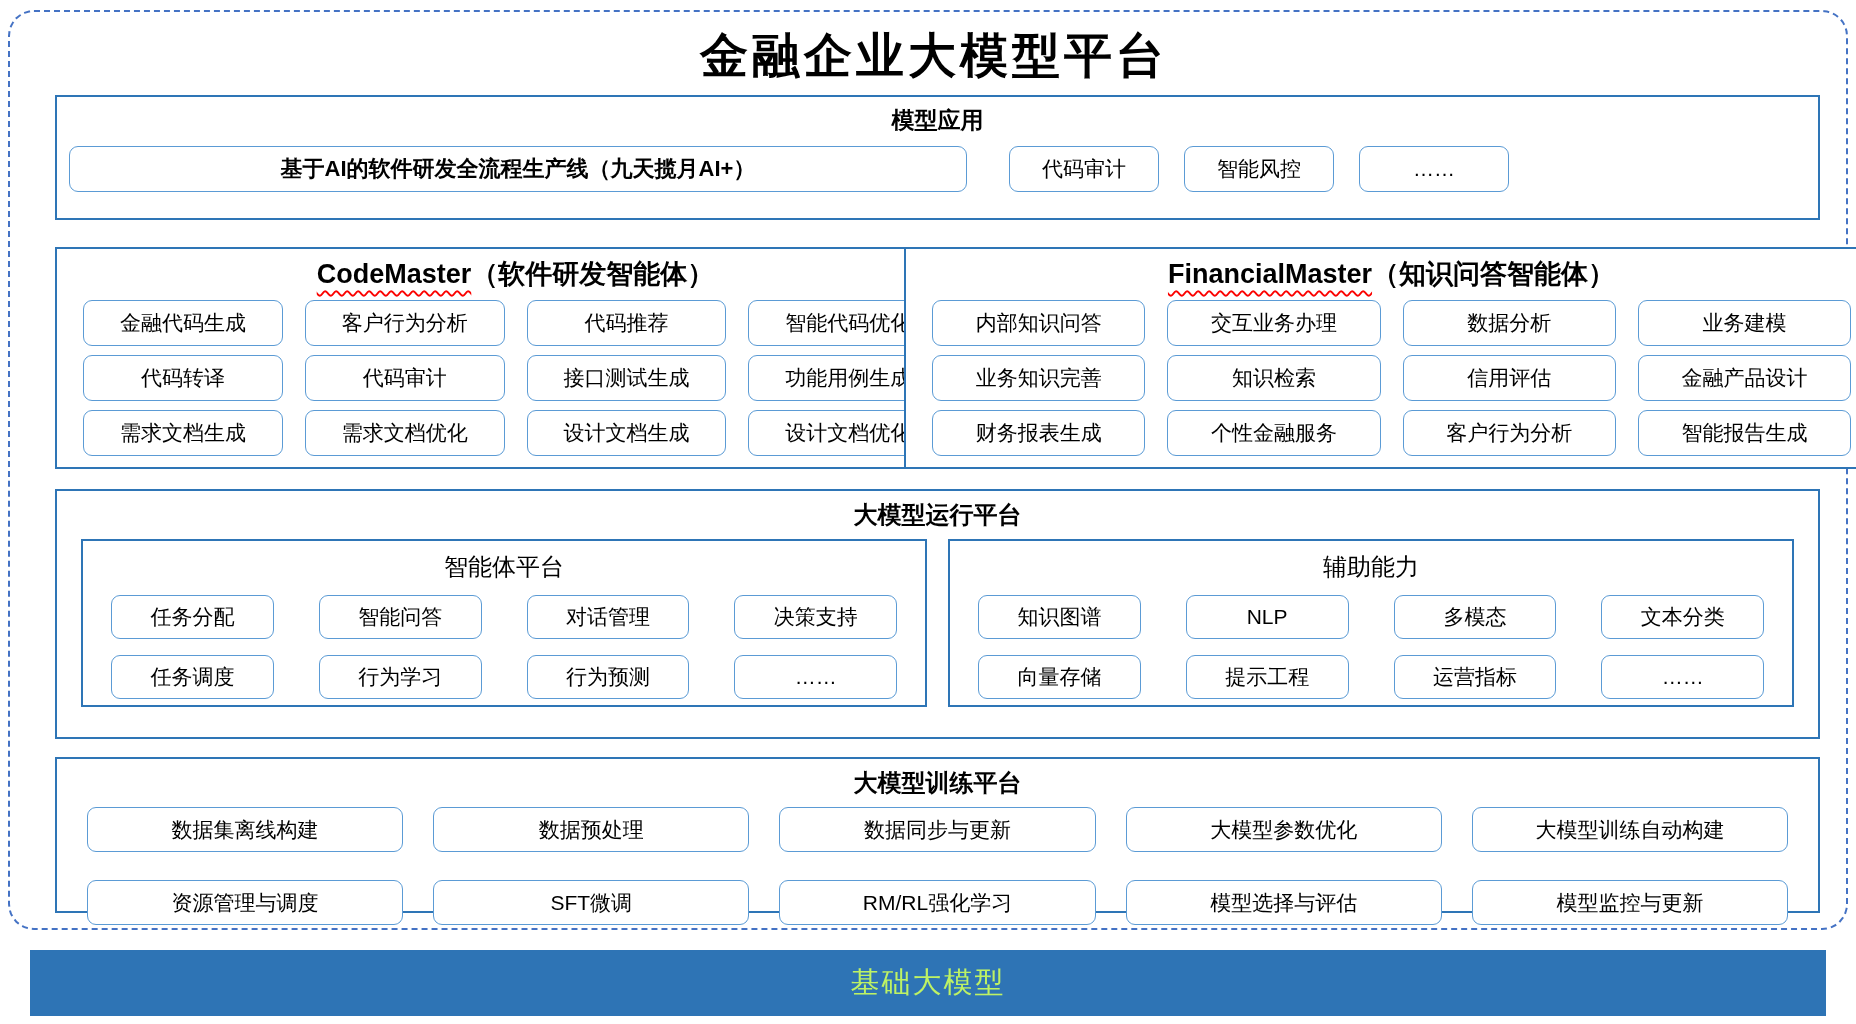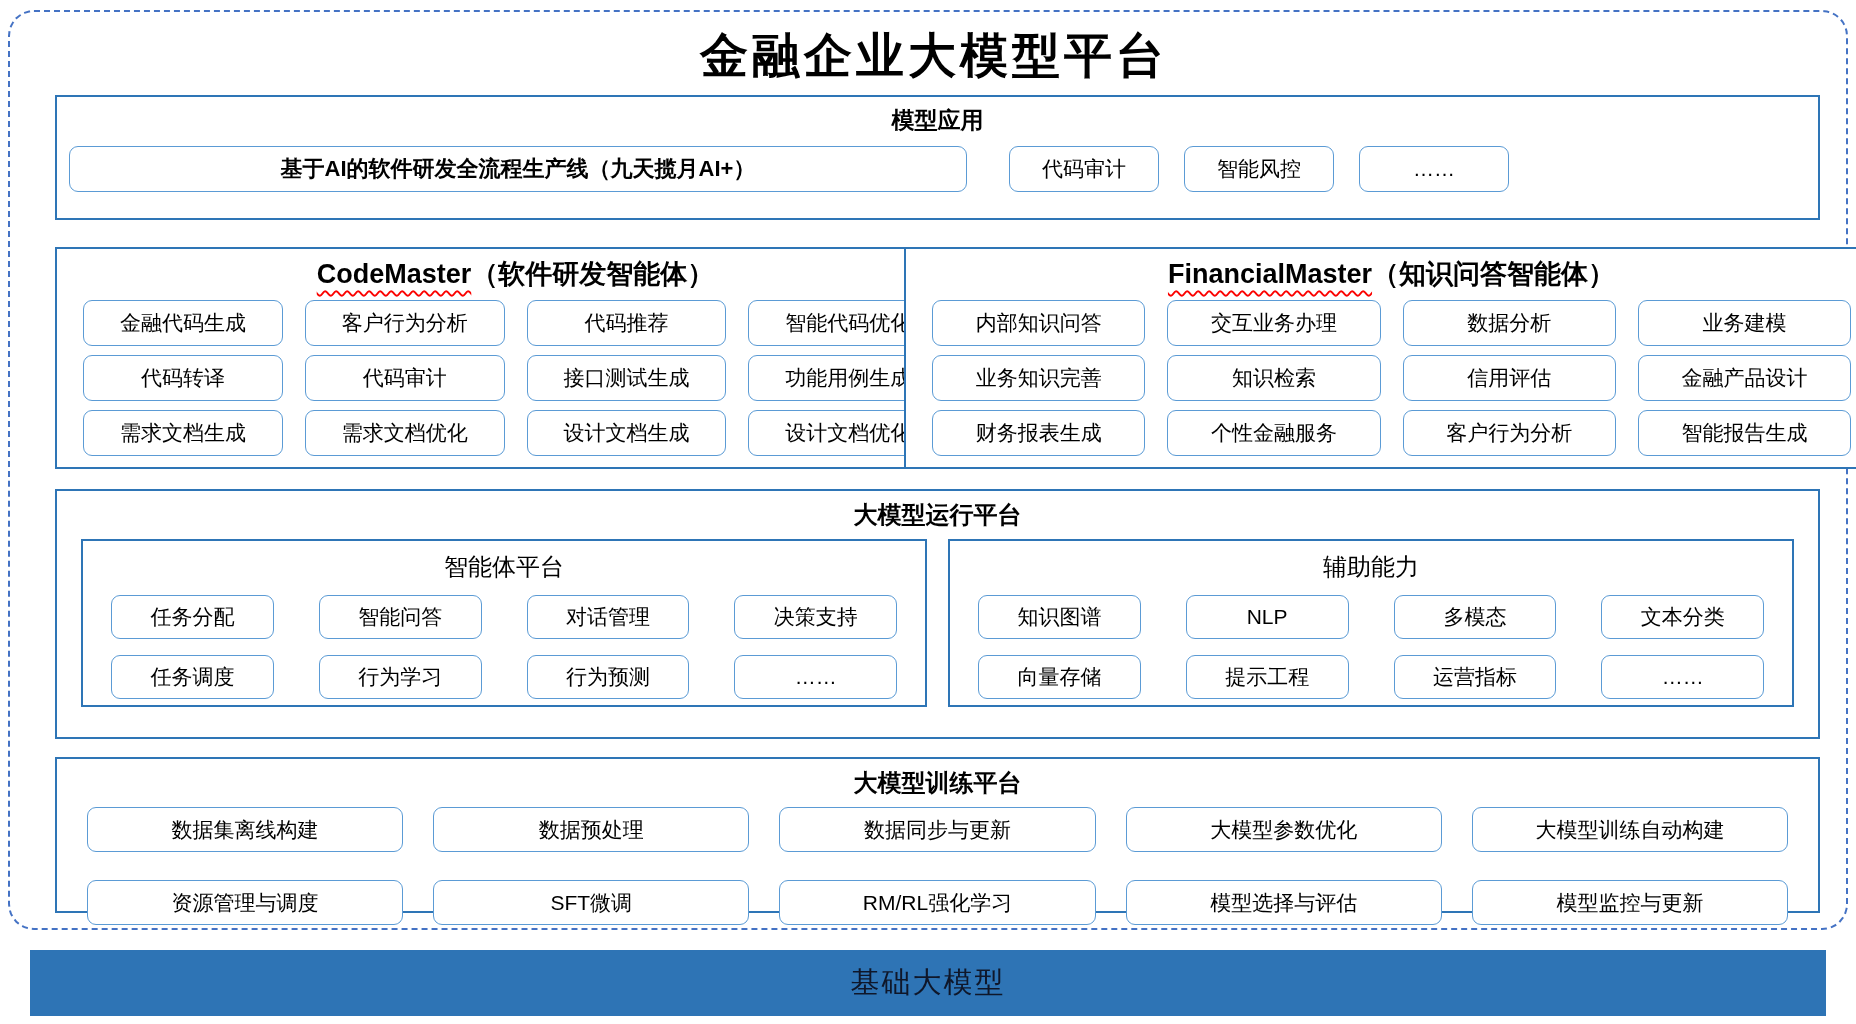--- a/index.html
+++ b/index.html
@@ -129,21 +129,21 @@
     padding: 8px 30px 0 30px;
   }
   .grid6 .item { height: 45px; }
 
   
   .foundation-bar {
     position: absolute;
     left: 30px; right: 30px;
     top: 950px; height: 66px;
     background: #2e74b5;
-    color: #0f172a;
+    color: #bef264;
     display: flex;
     align-items: center;
     justify-content: center;
     font-size: 29px;
     letter-spacing: 2px;
   }
 </style>
 </head>
 <body>
 

